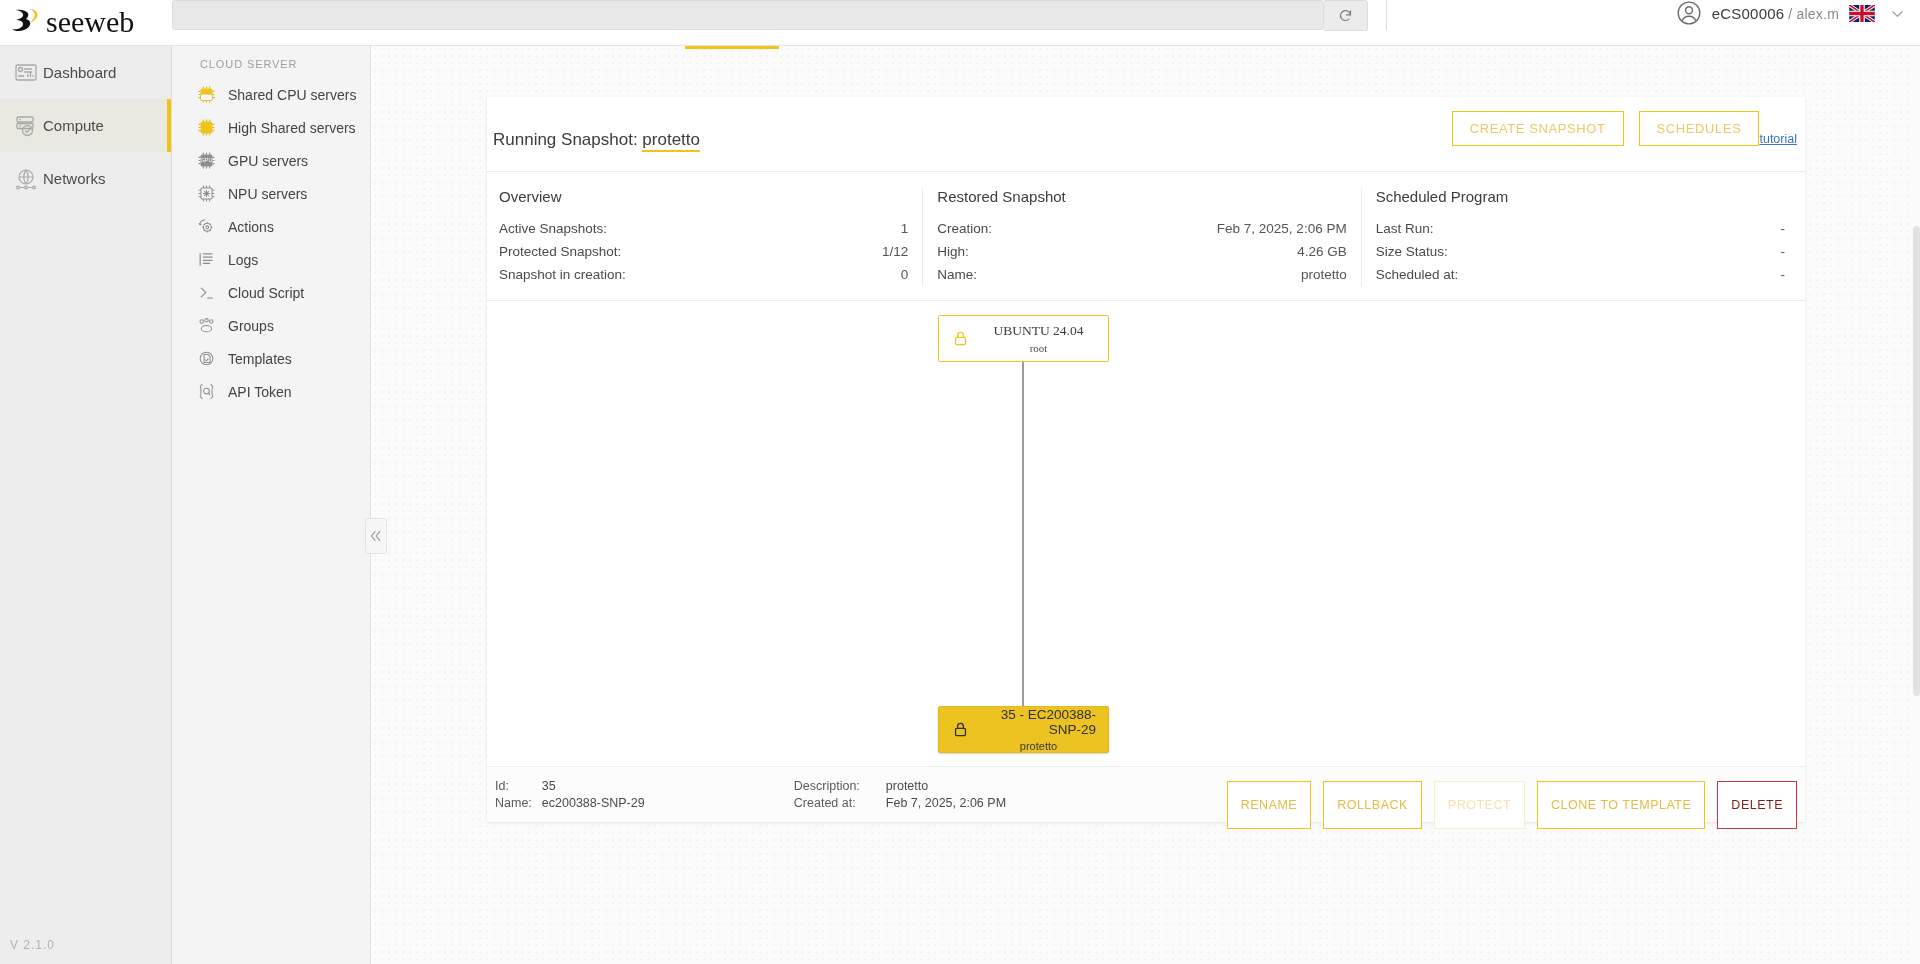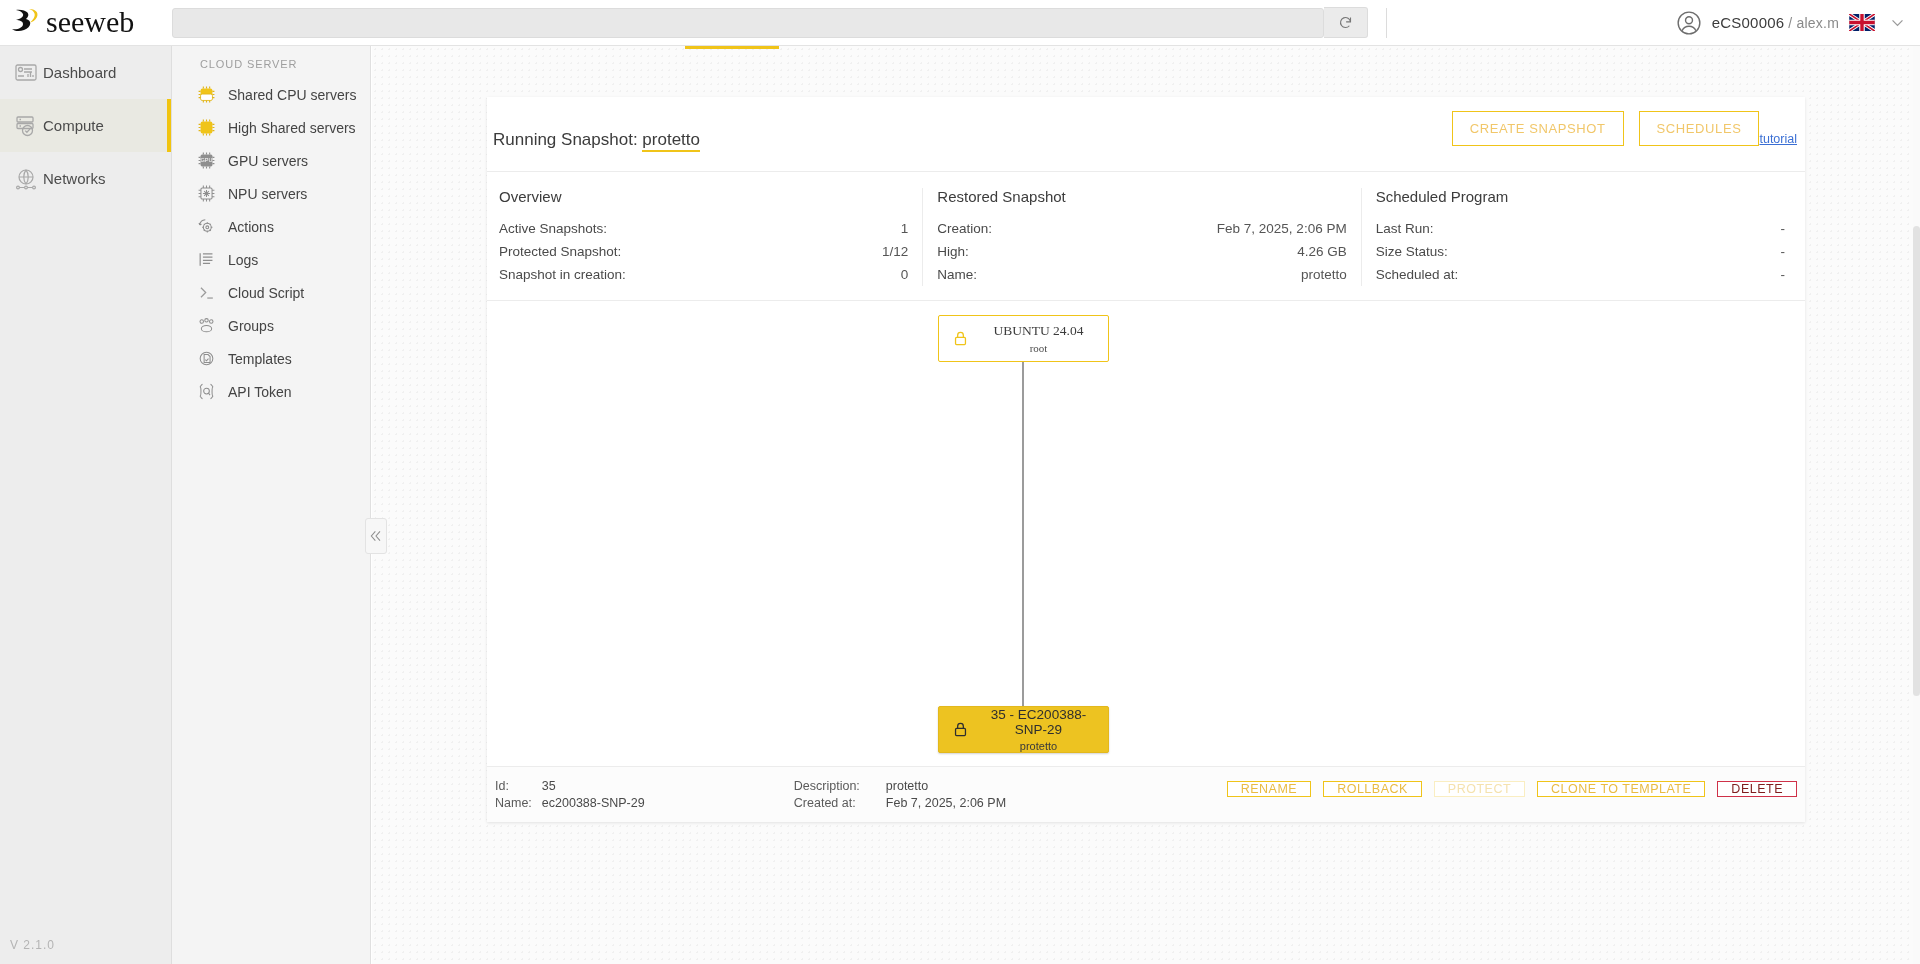--- a/index.html
+++ b/index.html
@@ -8,21 +8,21 @@
     font-family: "Liberation Sans", sans-serif;
     background: #ffffff;
     overflow: hidden;
   }
 
   
   .topbar {
     position: absolute; top: 0; left: 0; width: 1920px; height: 46px;
     background: #ffffff;
     border-bottom: 1px solid #e3e3e3;
-    display: flex; align-items: center;
+    display: flex; align-items: flex-start;
   }
   .logo-wrap {
     width: 172px; height: 46px;
     display: flex; align-items: center; padding-left: 10px;
   }
   .logo-svg { display: block; }
 
   .searchbar {
     margin-left: 0px;
     width: 1152px; height: 30px;
@@ -205,21 +205,21 @@
   }
   .node-leaf {
     left: 451px; top: 405px;
     background: #edc321; border: 1px solid #e3b81c;
     box-shadow: 0 1px 2px rgba(0,0,0,.18);
   }
   .node-ico { width: 42px; display:flex; align-items:center; justify-content:center; }
   .node-txt { flex:1; text-align:center; padding-right: 12px; }
   .node-txt .t1 { font-size: 13.5px; color: #3c3c3c; display:block; }
   .node-txt .t2 { font-size: 11px; color: #4d4d4d; display:block; margin-top: 3px; }
-  .node-leaf .node-txt .t1 { color: #2e2e2e; }
+  .node-leaf .node-txt .t1 { color: #2e2e2e; text-align: right; }
   .node-leaf .node-txt .t2 { color: #3a3a3a; }
 
   
   .card-footer {
     position: relative;
     height: 56px;
     background: #fcfcfc;
     border-top: 1px solid #ececec;
     display: flex; align-items: center;
     padding: 0 8px;
@@ -232,21 +232,21 @@
   .foot-col .keys div, .foot-col .vals div { white-space: nowrap; }
   .foot-col.c1 .vals { min-width: 130px; }
   .foot-col.c2 .keys { min-width: 82px; }
 
   .foot-actions {
     position: absolute; right: 8px; top: 14px;
     display: flex; gap: 12px;
   }
   .fbtn {
     font-size: 12.5px; letter-spacing: .5px;
-    padding: 0 13px; background:#fff; cursor:pointer;
+    padding: 16px 13px; background:#fff; cursor:pointer;
     border: 1px solid #f0c419; color: #e9bb43;
     font-family: "Liberation Sans", sans-serif;
   }
   .fbtn.disabled { border-color:#faeec2; color:#f5e2ae; cursor: default; }
   .fbtn.danger { border-color:#cf3148; color:#7f1d1d; }
 
   
   .scrollbar {
     position: absolute; right: 0; top: 46px;
     width: 7px; height: 918px; background: #fafafa;

